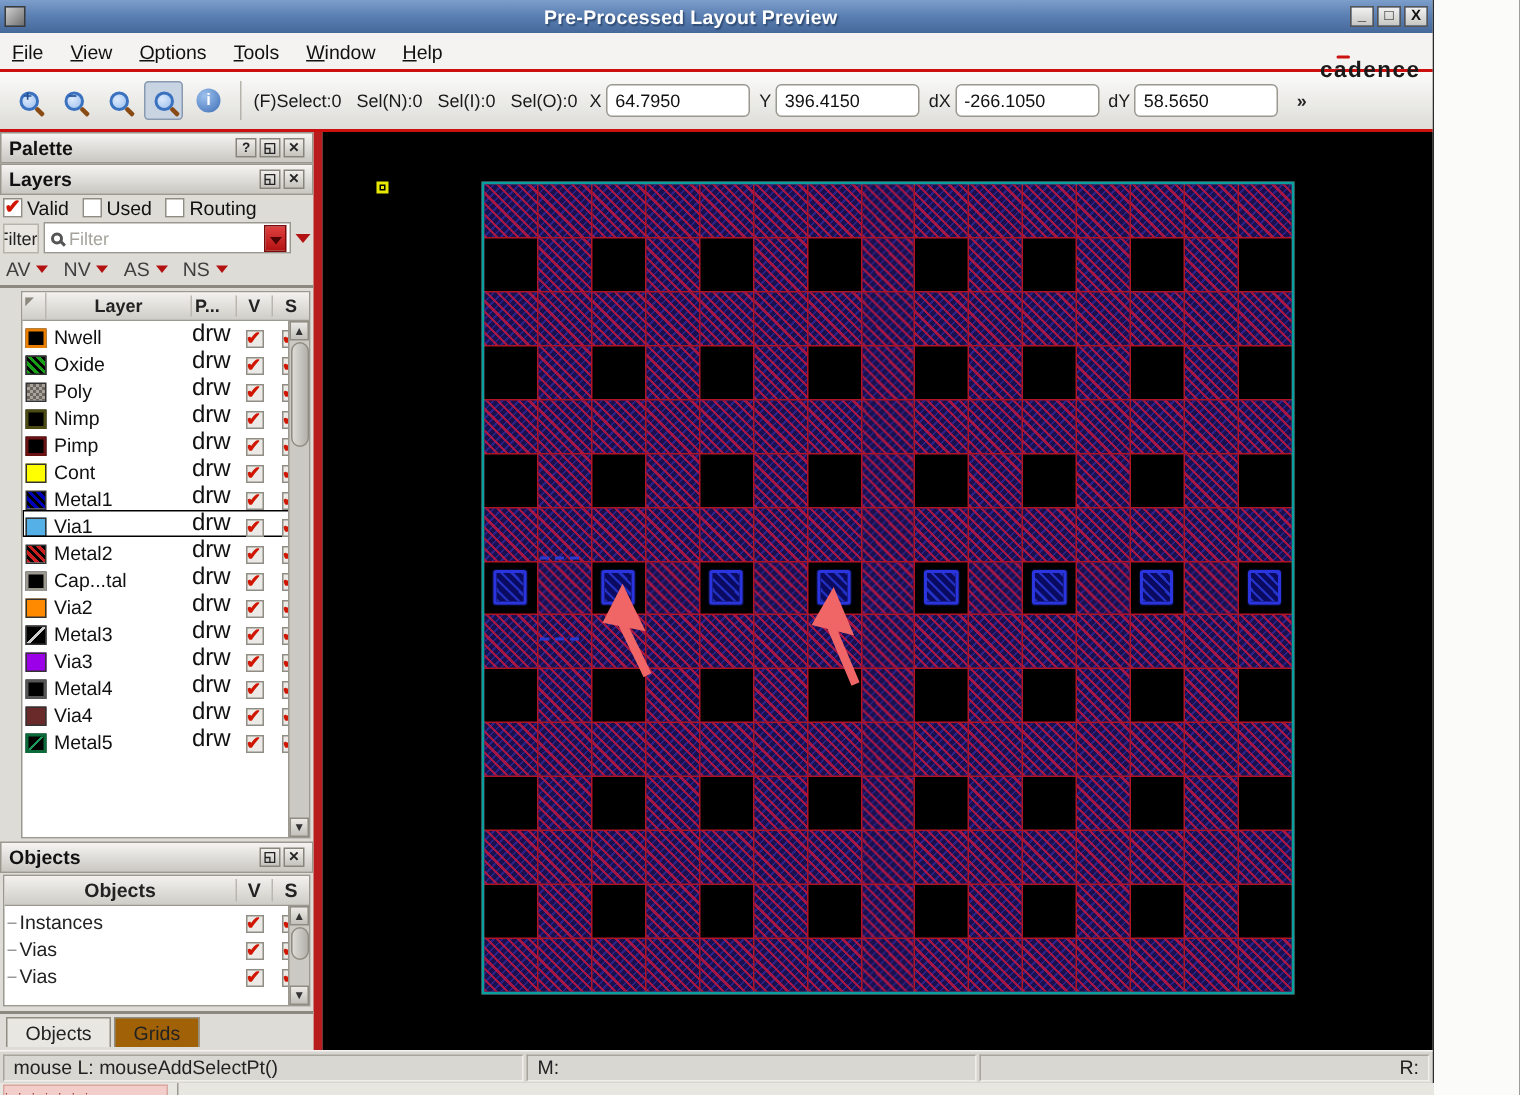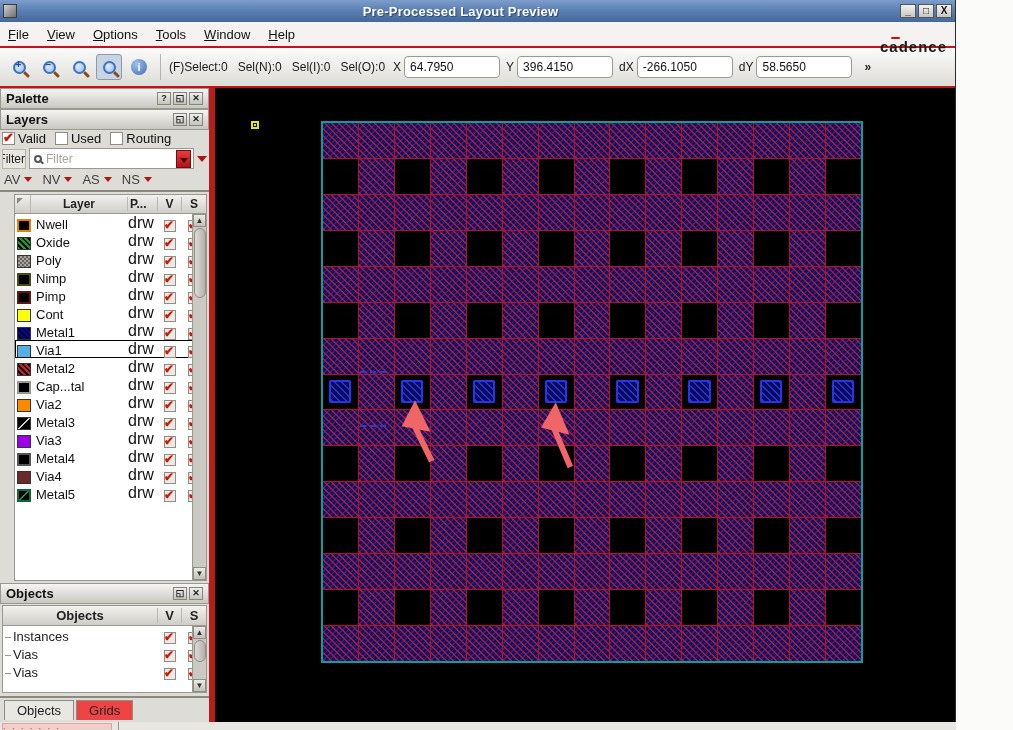--- a/index.html
+++ b/index.html
@@ -103,21 +103,21 @@
   .othead { display:flex; background:linear-gradient(180deg,#f2f1ee,#cfcdc7); border-bottom:1px solid #9a988f; font-size:13px; font-weight:bold; color:#222; height:20px; align-items:center; }
   .othead .c1 { flex:1; text-align:center; border-right:1px solid #b9b7b0; }
   .othead .c3 { width:24px; text-align:center; border-right:1px solid #b9b7b0;}
   .othead .c4 { width:24px; text-align:center; }
   .orow { display:flex; align-items:flex-end; height:18px; font-size:13px; color:#222; }
   .orow .nm { flex:1; padding-left:10px; position:relative; }
   .orow .nm::before { content:""; position:absolute; left:2px; top:8px; width:6px; height:1px; background:#999; }
   .orow .vc,.orow .sc { width:24px; display:flex; justify-content:center; }
 
   .tabsrow { display:flex; align-items:flex-end; gap:2px; padding:3px 4px 2px 4px; border-top:2px solid #8a887f; flex:0 0 auto; height:26px; background:#dedcd6;}
-  .tab { font-size:13px; padding:2px 12px; border:1px solid #8f8d84; border-bottom:none; background:#ef4444; color:#222; }
+  .tab { font-size:13px; padding:2px 12px; border:1px solid #8f8d84; border-bottom:none; background:#a16207; color:#222; }
   .tab.active { background:#e9e7e1; font-weight:normal; }
 
   
   .canvas { flex:1; background:#000; position:relative; overflow:hidden; }
   .origin-marker { position:absolute; left:36px; top:33px; width:8px; height:8px; border:2px solid #e8e800; background:#000; }
   .origin-marker::after { content:""; position:absolute; left:1px; top:1px; width:2px; height:2px; background:#e8e800; }
   .layout { position:absolute; left:106px; top:33px; width:542px; height:542px; border:2px solid #0a9f9f; background:#b01425; display:grid; grid-template-columns:repeat(15,1fr); grid-template-rows:repeat(15,1fr); gap:1px; }
   .cell { position:relative; }
   .cell.hatch { background:
       repeating-linear-gradient(45deg, rgba(190,22,64,.85) 0 1.5px, transparent 1.5px 5px),
@@ -771,20 +771,25 @@
           <marker id="ah" markerWidth="6" markerHeight="6" refX="3" refY="2" orient="auto">
             <path d="M0,4 L3,0 L6,4 Z" fill="#f06565"></path>
           </marker>
         </defs>
         <line x1="222" y1="361" x2="202" y2="320" stroke="#f06565" stroke-width="6" marker-end="url(#ah)"></line>
         <line x1="364" y1="367" x2="345" y2="322" stroke="#f06565" stroke-width="6" marker-end="url(#ah)"></line>
       </svg>
     </div>
   </div>
 
+  <div class="statusbar">
+    <div class="scell left">mouse L: mouseAddSelectPt()</div>
+    <div class="scell mid">M:</div>
+    <div class="scell right">R:</div>
+  </div>
 </div>
 
 <div class="bottomstrip">
   <div class="pinkbox">· · · · · · ·</div>
   <div class="stripline"></div>
 
 </div>
 <div class="rightgutter"></div>
 
 </body></html>

